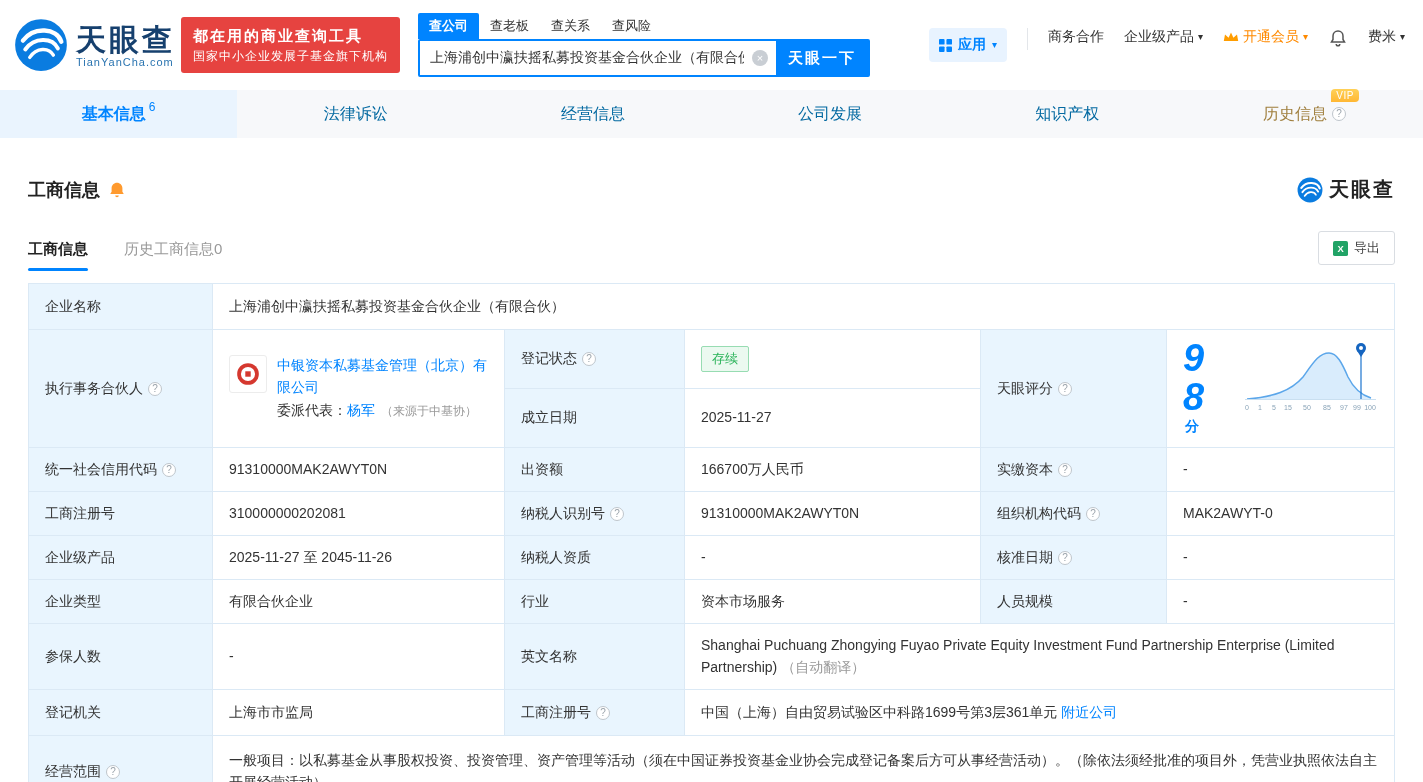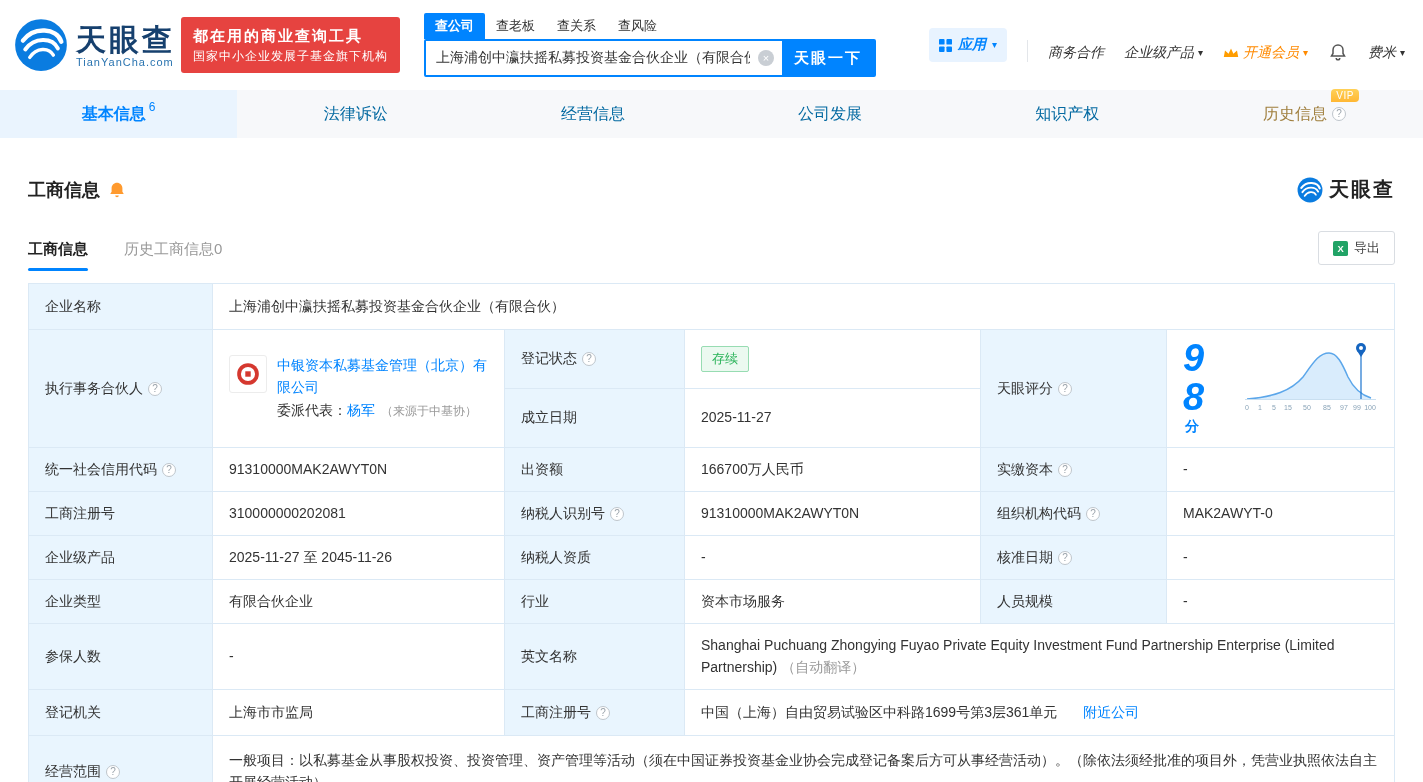--- a/index.html
+++ b/index.html
@@ -11,31 +11,31 @@
   
   .topbar { display: flex; align-items: center; height: 90px; padding: 0 18px 0 14px; }
   .logo { display: flex; align-items: center; gap: 8px; cursor: pointer; }
   .logo-svg { width: 54px; height: 54px; }
   .logo-cn { font-size: 30px; font-weight: bold; color: #16406e; letter-spacing: 3px; line-height: 1.1; }
   .logo-en { font-size: 11px; color: #2a74b0; letter-spacing: 1px; }
   .slogan { background: #e64340; color: #fff; padding: 7px 12px; border-radius: 3px; margin-left: 6px; line-height: 1.55; }
   .slogan-l1 { font-size: 15px; font-weight: bold; letter-spacing: 2px; }
   .slogan-l2 { font-size: 12px; letter-spacing: 1px; }
 
-  .search-col { margin-left: 24px; width: 452px; }
+  .search-col { margin-left: 18px; width: 452px; }
   .search-tabs { display: flex; align-items: flex-end; }
   .search-tab { font-size: 13px; color: #333; padding: 4px 11px; cursor: pointer; }
   .search-tab.active { background: #0084ff; color: #fff; font-weight: bold; border-radius: 2px 2px 0 0; }
   .search-box { display: flex; height: 38px; border: 2px solid #0084ff; border-radius: 2px; }
   .search-input-wrap { flex: 1; position: relative; display: flex; align-items: center; background: #fff; }
   .search-input { width: 100%; height: 100%; border: 0; outline: none; padding: 0 32px 0 10px; font-size: 14px; color: #333; font-family: inherit; }
   .clear-btn { position: absolute; right: 8px; width: 16px; height: 16px; border-radius: 50%; background: #c9ced4; color: #fff; font-size: 11px; line-height: 16px; text-align: center; cursor: pointer; }
   .search-btn { width: 92px; background: #0084ff; color: #fff; border: 0; font-size: 15px; font-weight: bold; letter-spacing: 2px; cursor: pointer; font-family: inherit; }
 
-  .top-right { display: flex; align-items: flex-end; margin-left: auto; gap: 20px; font-size: 14px; white-space: nowrap; font-style: italic; }
+  .top-right { display: flex; align-items: flex-start; margin-left: auto; gap: 20px; font-size: 14px; white-space: nowrap; }
   .app-pill { display: flex; align-items: center; gap: 6px; background: #e8f3ff; color: #0084ff; padding: 8px 10px; border-radius: 4px; font-weight: bold; cursor: pointer; }
   .vdivider { width: 1px; height: 22px; background: #e3e6ea; }
   .tr-item { color: #333; cursor: pointer; display: flex; align-items: center; gap: 4px; }
   .vip-link { color: #ff8a00; }
   .caret { font-size: 10px; line-height: 1; }
   .bell-btn { width: 20px; height: 20px; cursor: pointer; }
 
   
   .main-nav { display: flex; height: 48px; background: #f7f8fa; }
   .nav-tab { flex: 1; display: flex; align-items: center; justify-content: center; font-size: 16px; color: #0369a1; cursor: pointer; position: relative; }
@@ -76,21 +76,21 @@
 
   .badge-green { display: inline-block; padding: 2px 10px; font-size: 13px; color: #2bb35a; background: #ebf9f0; border: 1px solid #97dcb2; border-radius: 2px; }
 
   .score-cell { display: flex; align-items: flex-start; gap: 26px; }
   .score-num { font-size: 38px; font-weight: bold; color: #0084ff; font-style: italic; line-height: 1; }
   .score-unit { font-size: 14px; font-weight: bold; color: #0084ff; margin-left: 2px; }
   .score-svg { width: 135px; height: 74px; flex-shrink: 0; }
   .score-svg text { font-size: 7px; fill: #8aa4b8; text-anchor: middle; font-family: inherit; }
 
   .auto-note { color: #999; margin-left: 4px; }
-  .nearby { margin-left: 26px; }
+  .nearby { margin-left: 4px; }
 </style>
 </head>
 <body>
 
 <div class="topbar">
   <div class="logo">
     <svg class="logo-svg" viewBox="0 0 48 48">
       <circle cx="24" cy="24" r="23" fill="#0a7ce0"></circle>
       <path d="M8 20 C18 7 38 9 42 21" stroke="#fff" stroke-width="4" fill="none" stroke-linecap="round"></path>
       <path d="M10 28 C18 17 34 17 39 27" stroke="#fff" stroke-width="3.5" fill="none" stroke-linecap="round"></path>

